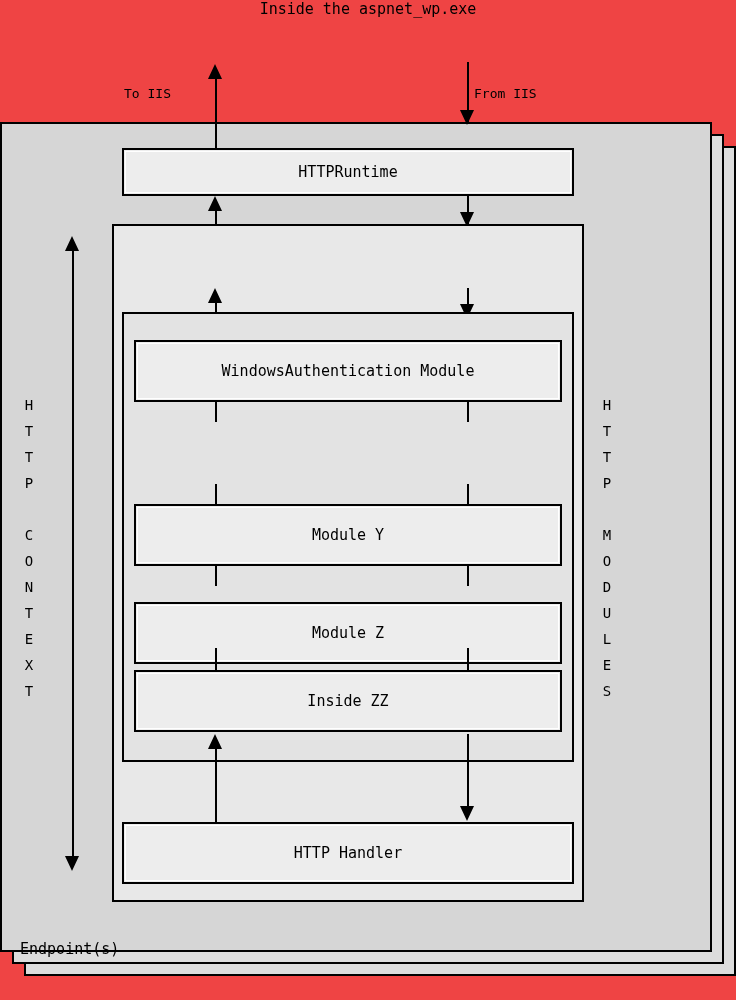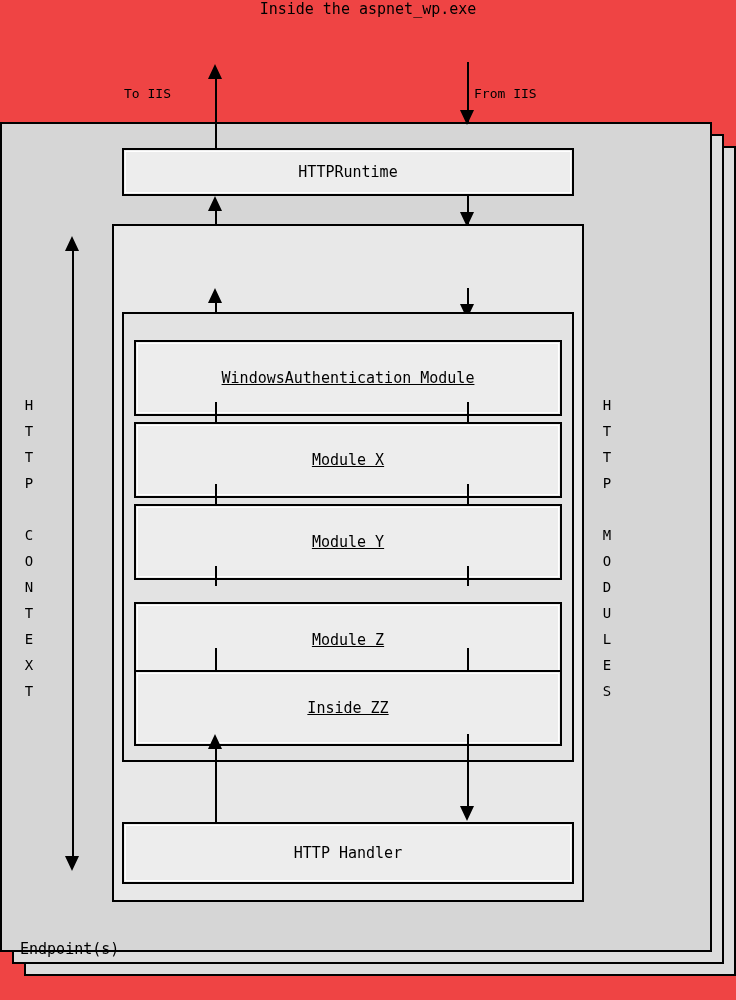--- a/index.html
+++ b/index.html
@@ -93,22 +93,21 @@
     left:122px; top:312px; width:452px; height:450px;
     box-sizing:border-box;
     border:2px solid #000;
     background:#e3e3e3;
   }
 
   .module-box{
     position:absolute;
     left:134px;
     width:428px;
-    height:76px;
-    text-decoration:underline;
+    height:62px;
   }
   #module-0{ top:340px; }
   #module-1{ top:422px; }
   #module-2{ top:504px; }
   #module-3{ top:602px; }
   #module-4{ top:670px; }
 
   
   .module-link{
     position:absolute;
@@ -214,21 +213,20 @@
   <div id="httpapplication-container"></div>
 
   <div class="vline" id="app-mod-up-line"></div>
   <div class="arrow-up" id="app-mod-up-arrow"></div>
   <div class="vline" id="app-mod-dn-line"></div>
   <div class="arrow-down" id="app-mod-dn-arrow"></div>
 
   <div id="modules-container"></div>
 
   <div class="box module-box" id="module-0">WindowsAuthentication Module</div>
-  <div class="box module-box" id="module-1">Module X</div>
   <div class="box module-box" id="module-2">Module Y</div>
   <div class="box module-box" id="module-3">Module Z</div>
   <div class="box module-box" id="module-4">Inside ZZ</div>
 
   <div class="module-link link-left" style="top:402px;height:20px;"></div>
   <div class="module-link link-right" style="top:402px;height:20px;"></div>
   <div class="module-link link-left" style="top:484px;height:20px;"></div>
   <div class="module-link link-right" style="top:484px;height:20px;"></div>
   <div class="module-link link-left" style="top:566px;height:20px;"></div>
   <div class="module-link link-right" style="top:566px;height:20px;"></div>

